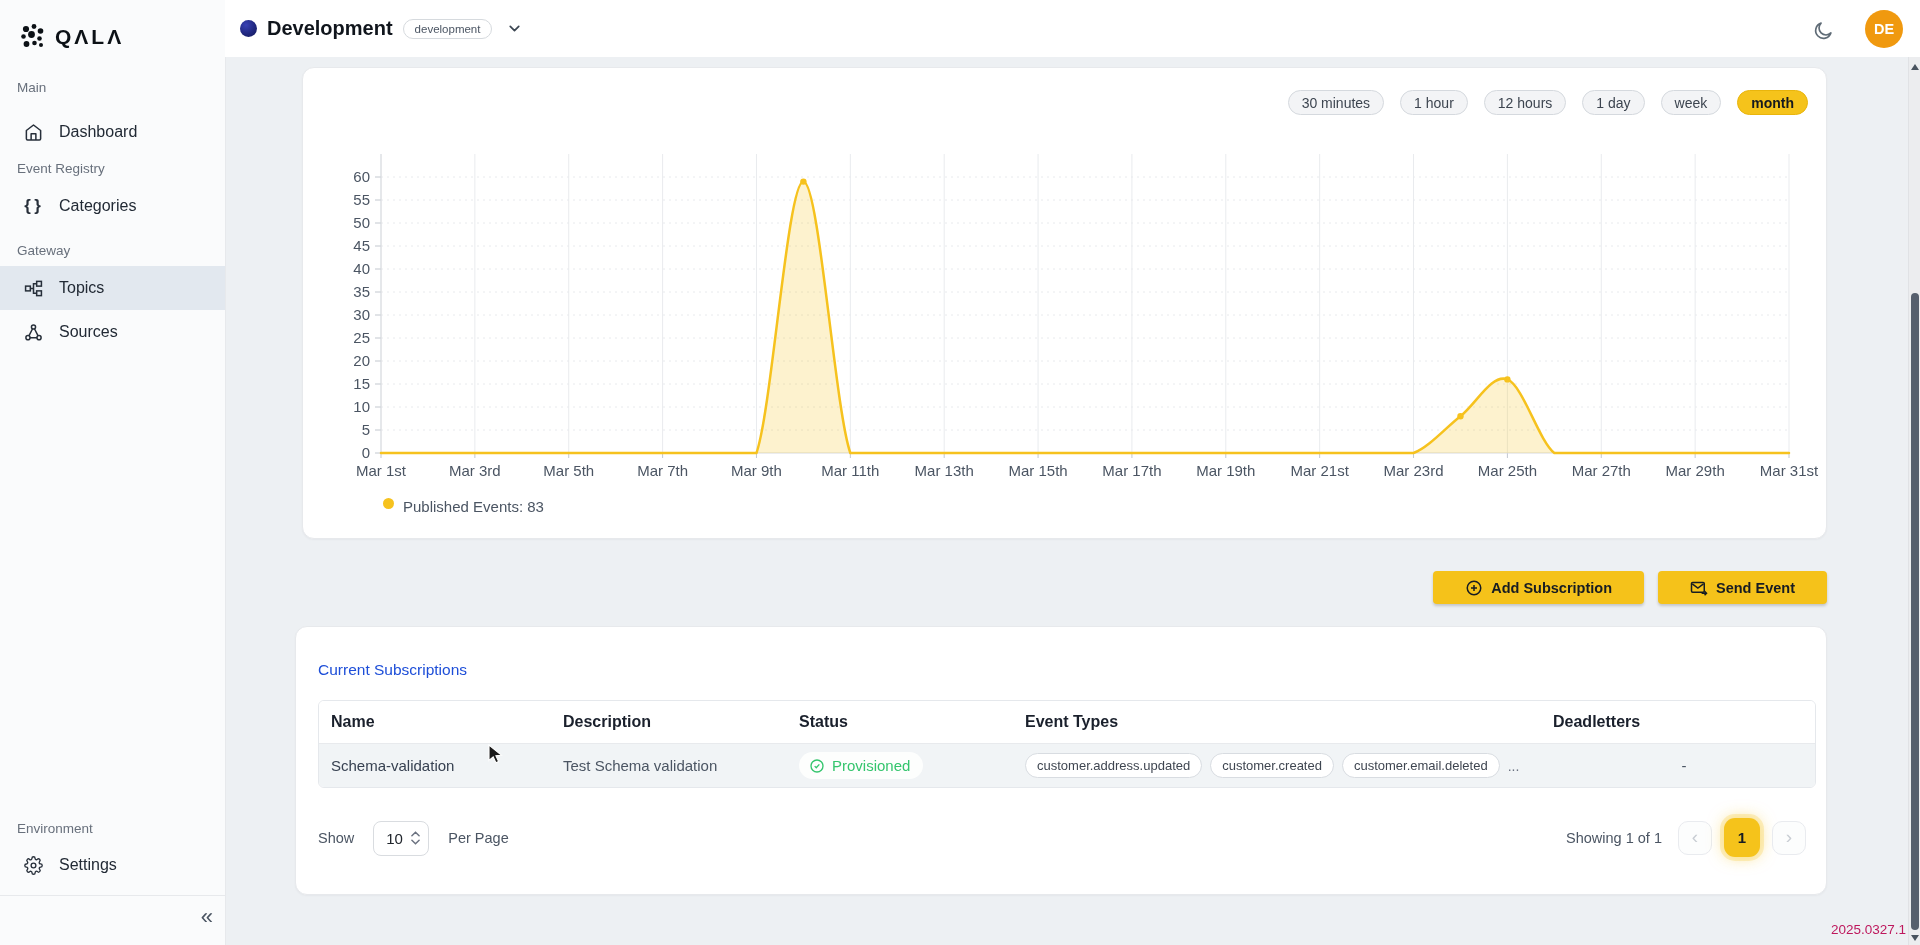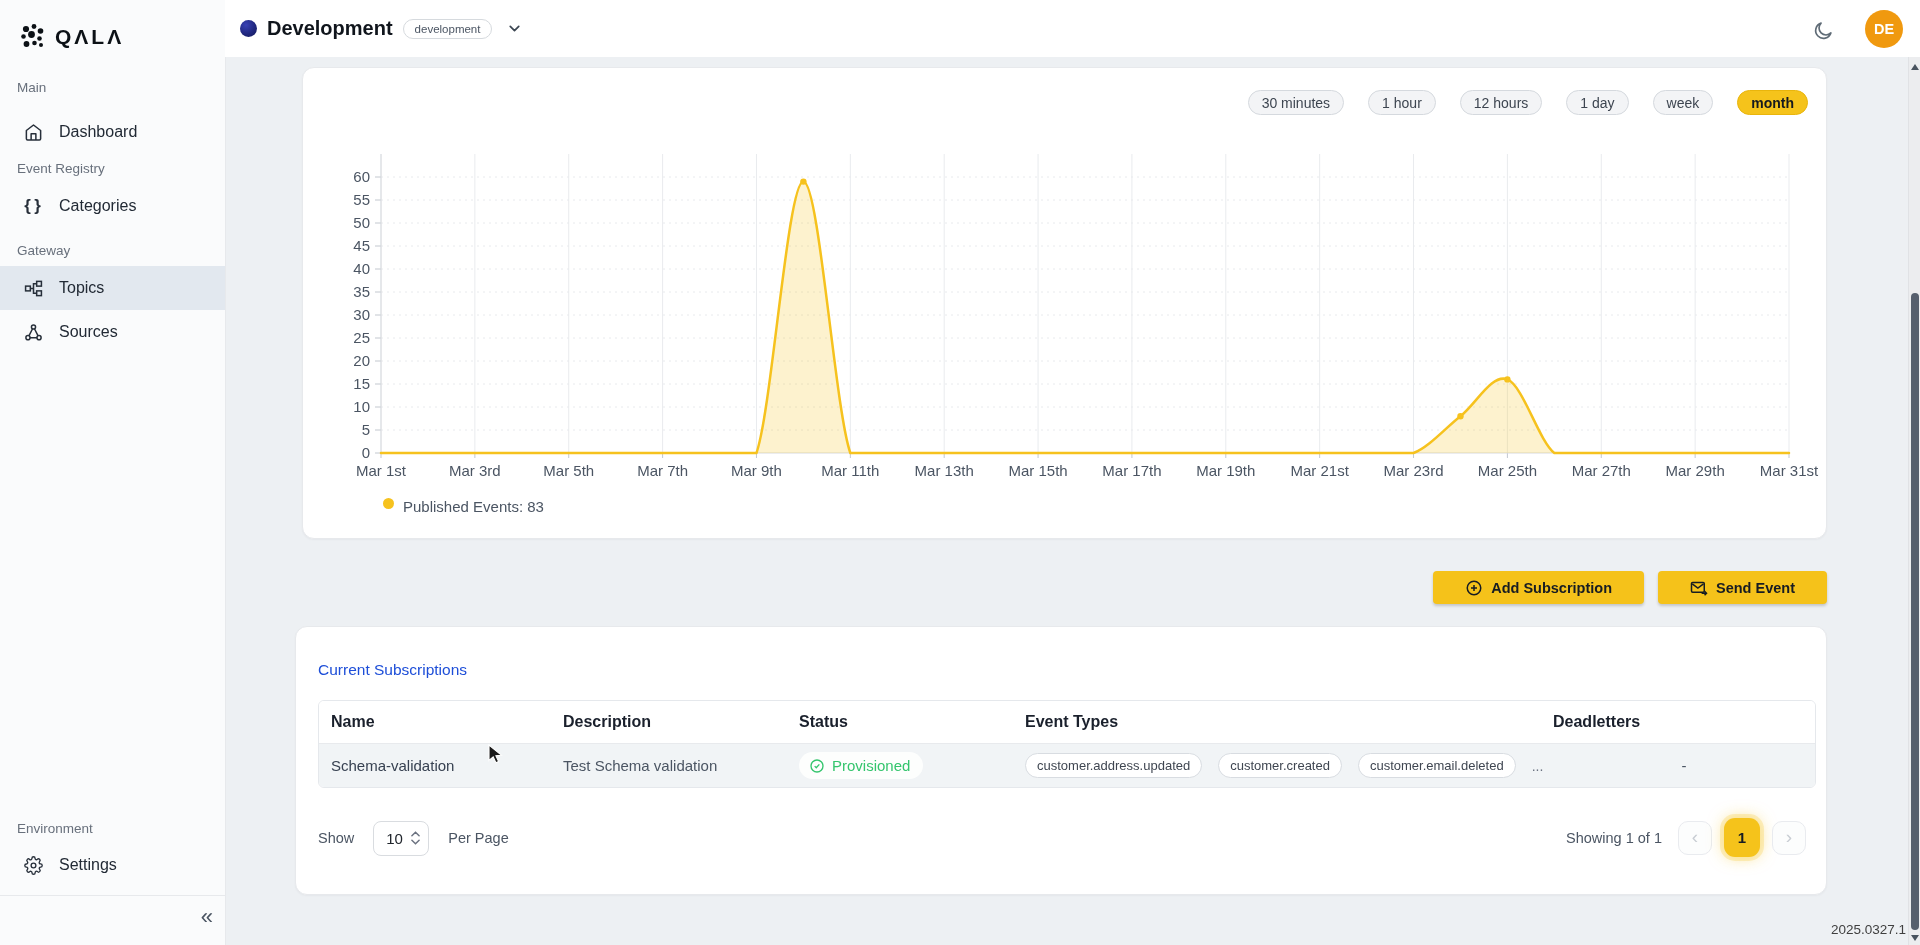--- a/index.html
+++ b/index.html
@@ -34,21 +34,21 @@
   .avatar { position:absolute; right:17px; top:10px; width:38px; height:38px; border-radius:50%;
     background:#f0990f; color:#fff; font-size:14.5px; font-weight:700;
     display:flex; align-items:center; justify-content:center; cursor:pointer; }
 
   
   .content { position:absolute; left:225px; top:57px; width:1683px; height:888px; background:#edf0f3; }
   .card { position:absolute; background:#fff; border:1px solid #e7e9ec; border-radius:12px;
     box-shadow:0 1px 2px rgba(16,24,40,.04); }
   .chart-card { left:77px; top:10px; width:1525px; height:472px; }
   .chart-svg { position:absolute; left:0; top:0; font-family:inherit; }
-  .range-group { position:absolute; top:22px; right:18px; display:flex; gap:24px; z-index:2; }
+  .range-group { position:absolute; top:22px; right:18px; display:flex; gap:16px; z-index:2; }
   .range-pill { height:25px; padding:0 13px; display:flex; align-items:center; font-size:14px;
     color:#3d4550; font-weight:500; background:#f3f4f6; border:1px solid #d5d9de; border-radius:999px; cursor:pointer; }
   .range-pill.active { background:#f5c31b; border-color:#e9b50c; color:#15191f; font-weight:700;text-align:right; }
   .legend { position:absolute; left:80px; top:430px; display:flex; gap:9px; }
   .legend-dot { width:11px; height:11px; border-radius:50%; background:#f6c21e; }
   .legend-text { font-size:15px; color:#4b5563; }
 
   .actions-row { position:absolute; left:77px; top:514px; width:1525px; display:flex;
     justify-content:flex-end; gap:14px; }
   .yellow-btn { height:33px; padding:0 32px; display:flex; align-items:center; gap:8px;
@@ -61,41 +61,41 @@
   .subs-title { position:absolute; left:22px; top:34px; font-size:15.5px; color:#1d4ed8; }
   .subs-table { position:absolute; left:22px; top:73px; width:1496px; border-collapse:separate;
     border-spacing:0; border:1px solid #e5e8ec; border-radius:6px; overflow:hidden; table-layout:fixed; }
   .subs-table th { height:43px; text-align:left; font-size:16px; font-weight:700; color:#1a202c;
     padding-left:12px; background:#fff; border-bottom:1px solid #e8eaed; }
   .subs-table td { height:43px; font-size:15px; color:#4b5563; padding-left:12px; background:#f1f4f6; }
   .th-center, .td-center { text-align:center; padding-left:0 !important; }
   .status-pill { display:inline-flex; align-items:center; gap:7px; background:#fdfefd;
     border-radius:999px; padding:5px 13px 5px 10px; color:#34c56d; font-size:15px; }
   .status-pill .ico { width:16px; height:16px; color:#34c56d; }
-  .chips { display:flex; align-items:center; gap:16px; }
+  .chips { display:flex; align-items:center; gap:8px; }
   .chip { background:#fff; border:1px solid #d8dce1; border-radius:999px; padding:4px 11px;
     font-size:13px; color:#3f4651; white-space:nowrap; }
   .chip-more { color:#6b7280; font-size:14px; }
 
   .pag-left { position:absolute; left:22px; top:193px; height:36px; display:flex; align-items:center;
     gap:19px; font-size:14.5px; color:#4b5563; }
   .stepper { width:56px; height:35px; background:#fff; border:1px solid #d9dce0; border-radius:8px;
     display:flex; align-items:center; justify-content:space-between; padding:0 8px 0 12px;
     color:#20252c; font-size:15px; cursor:pointer; }
   .stepper-arrows { display:flex; flex-direction:column; gap:2px; color:#6b7280; }
   .pag-right { position:absolute; right:20px; top:191px; height:39px; display:flex; align-items:center; gap:12px; }
   .pag-summary { font-size:14.5px; color:#4b5563; margin-right:4px; }
   .pag-nav { width:34px; height:34px; border-radius:10px; background:#fcfdfd; border:1px solid #e9ebef;
     display:flex; align-items:center; justify-content:center; color:#c8cdd3; font-size:19px;
     cursor:pointer; line-height:1; padding-bottom:3px; }
   .pag-page { width:36px; height:39px; border-radius:11px; background:#f5c31b; display:flex;
     align-items:center; justify-content:center; font-size:15px; font-weight:700; color:#171c23;
     cursor:pointer; box-shadow:0 0 0 4px rgba(246,195,30,.22), 0 0 16px rgba(246,195,30,.55); }
 
-  .version { position:absolute; right:2px; bottom:8px; font-size:13.5px; color:#404040; }
+  .version { position:absolute; right:2px; bottom:8px; font-size:13.5px; color:#be185d; }
   .cursor { position:absolute; left:263px; top:687px; z-index:9; pointer-events:none; }
 
   
   .scrollbar { position:absolute; right:0; top:57px; width:12px; height:888px; background:#ecedef;
     border-left:1px solid #e0e2e5; z-index:10; }
   .sb-up, .sb-down { position:absolute; left:50%; transform:translateX(-50%); width:0; height:0;
     border-left:4.5px solid transparent; border-right:4.5px solid transparent; cursor:pointer; }
   .sb-up { top:7px; border-bottom:6px solid #49535f; }
   .sb-down { bottom:4px; border-top:6px solid #49535f; }
   .sb-thumb { position:absolute; left:2px; top:236px; width:8px; height:637px; border-radius:4px;

